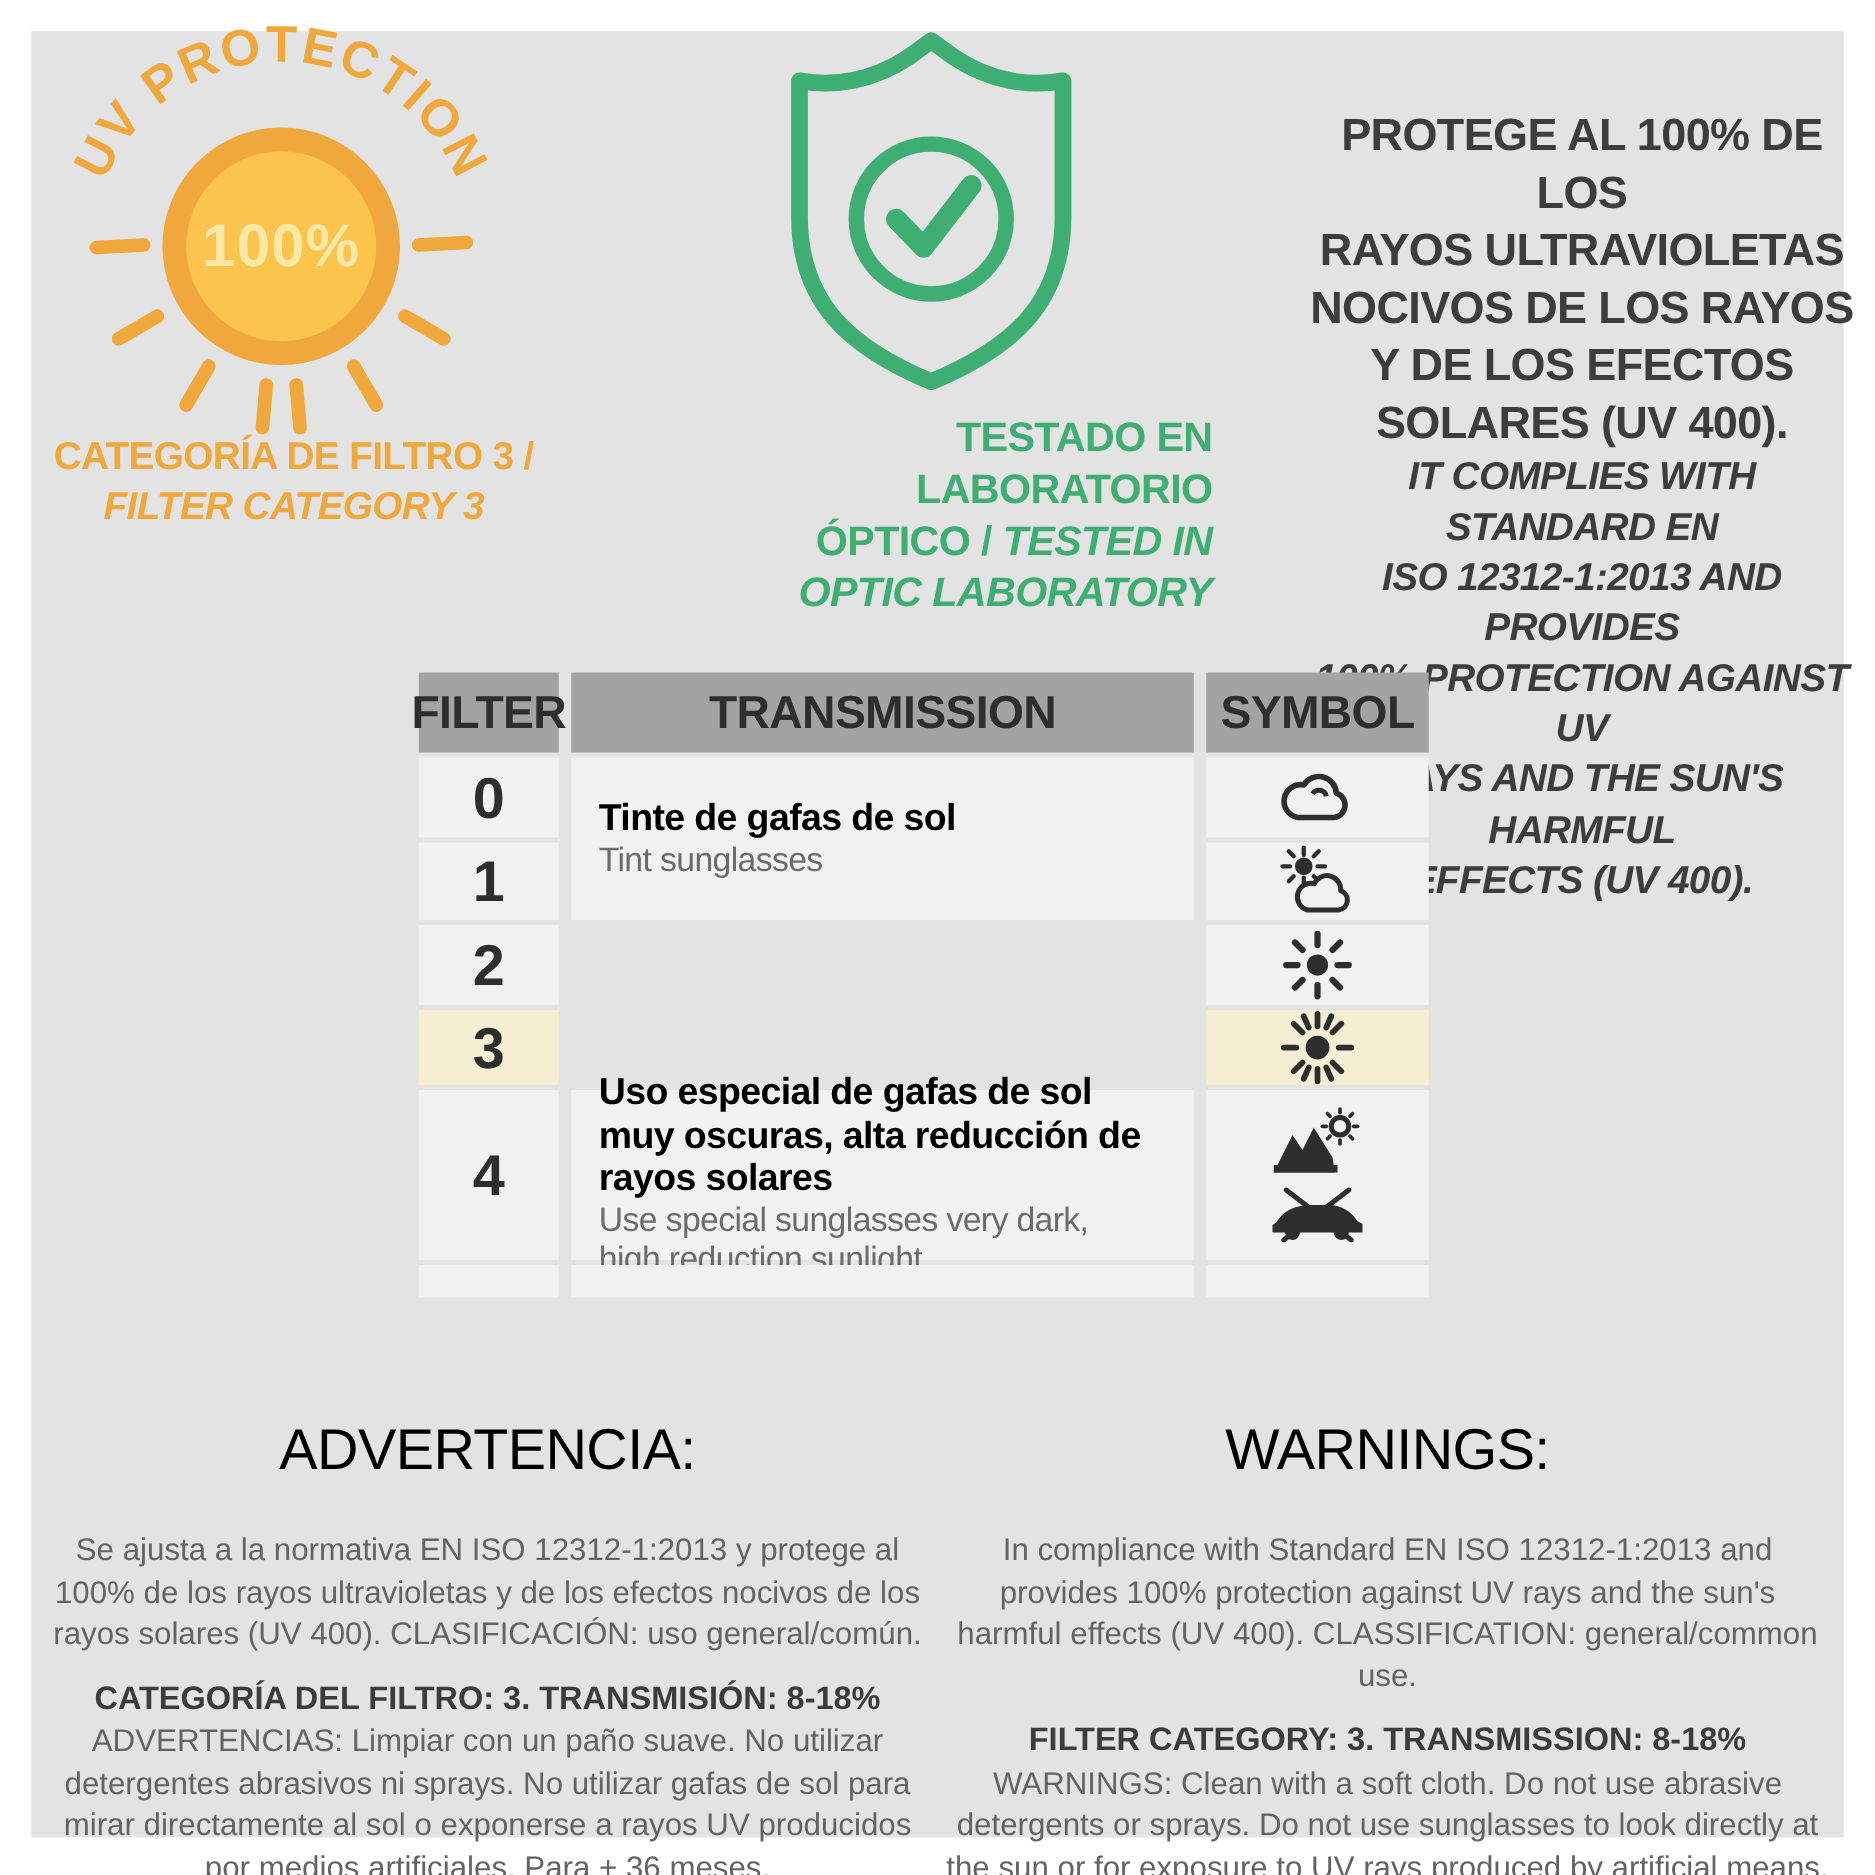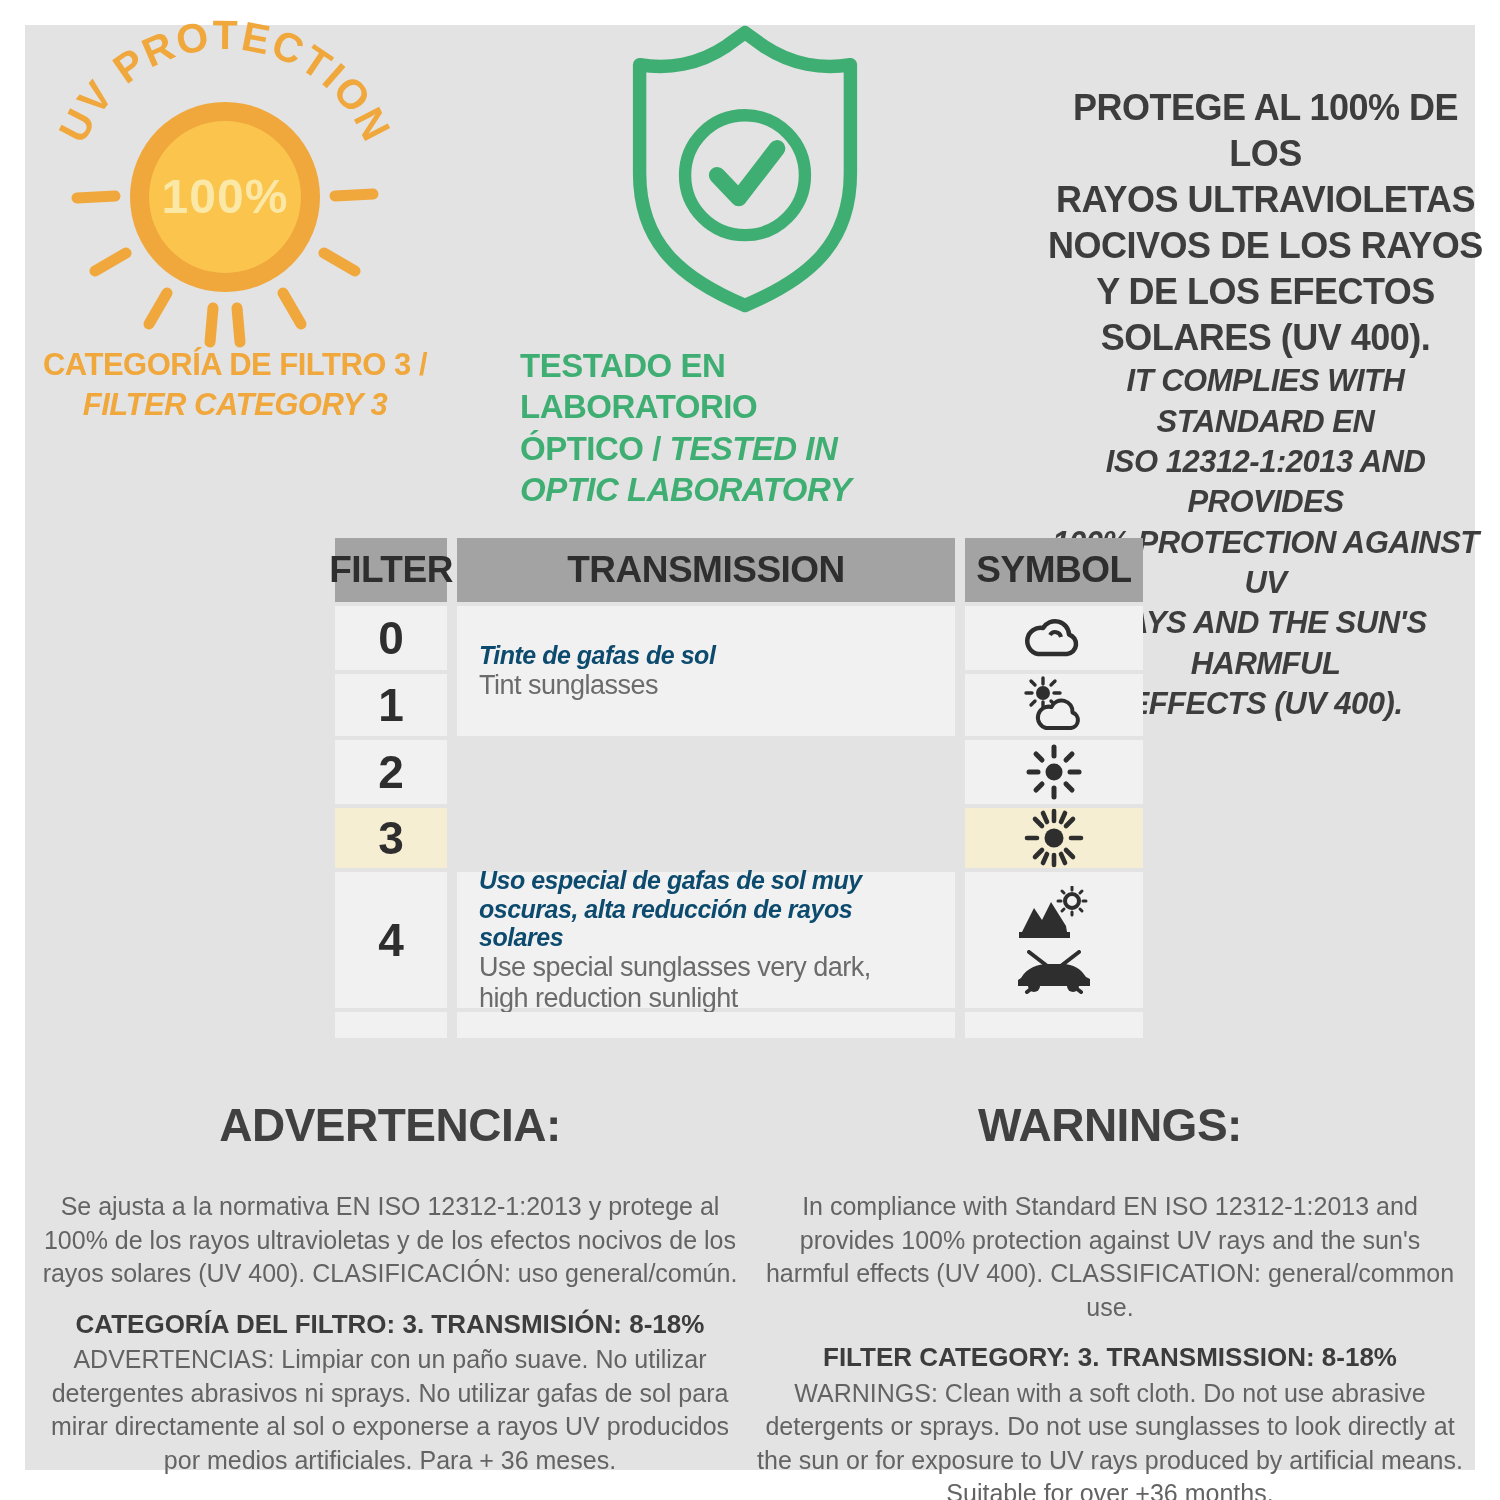--- a/index.html
+++ b/index.html
@@ -12,48 +12,48 @@
     background:#e3e3e3;
   }
   
   .sun-block{position:absolute;left:15px;top:5px;width:440px;height:460px;}
   .sun-caption{position:absolute;left:0;top:340px;width:440px;text-align:center;
     color:#f0a73c;font-weight:bold;font-size:31px;line-height:1.28;letter-spacing:-0.5px;}
   .sun-caption .it{font-style:italic;}
   
   .shield-block{position:absolute;left:520px;top:0px;width:450px;height:470px;}
   .shield-block svg{display:block;margin:18px auto 0 auto;}
-  .lab-caption{margin-top:27px;text-align:left;color:#3fae73;font-weight:bold;
+  .lab-caption{margin-top:11px;text-align:right;color:#3fae73;font-weight:bold;
     font-size:33px;line-height:1.25;letter-spacing:-0.5px;}
   .lab-caption .it{font-style:italic;}
   
   .statement{position:absolute;left:1048px;top:85px;width:435px;text-align:center;color:#3d3d3d;}
   .statement .es-line{font-weight:bold;font-size:36px;line-height:1.28;letter-spacing:-0.5px;}
   .statement .en-line{font-weight:bold;font-style:italic;font-size:31px;line-height:1.3;letter-spacing:-0.5px;}
   
   .filter-table{
     position:absolute;left:335px;top:538px;
     display:grid;
     grid-template-columns:112px 498px 178px;
     grid-template-rows:64px 64px 62px 64px 60px 136px 26px;
     gap:4px 10px;
   }
   .cell{background:#f1f1f1;display:flex;align-items:center;justify-content:center;}
   .cell.header{background:#a3a3a3;font-weight:bold;font-size:37px;color:#2e2e2e;letter-spacing:-0.5px;}
   .cell.filter-num{font-weight:bold;font-size:46px;color:#2e2e2e;}
   .cell.desc{flex-direction:column;align-items:flex-start;justify-content:center;padding-left:22px;box-sizing:border-box;}
   .cell.cream{background:#f6eed2;}
-  .desc-es{font-weight:bold;font-size:25px;color:#0c4a6e;letter-spacing:-0.5px;line-height:1.15;font-style:italic;}
+  .desc-es{font-weight:bold;font-size:30px;color:#000000;letter-spacing:-0.5px;line-height:1.15;}
   .desc-en{font-weight:normal;font-size:27px;color:#6b6b6b;letter-spacing:-0.5px;line-height:1.15;}
   .sym-stack{display:flex;flex-direction:column;align-items:center;gap:10px;}
   
   .warn{position:absolute;top:1098px;width:710px;text-align:center;}
   .warn.left{left:35px;}
   .warn.right{left:755px;}
-  .warn-title{font-weight:bold;font-size:46px;color:#404040;letter-spacing:-0.5px;}
+  .warn-title{font-weight:normal;font-size:46px;color:#000000;letter-spacing:-0.5px;margin-top:34px;}
   .warn-body{margin-top:38px;font-size:25px;line-height:1.34;color:#636363;font-weight:normal;}
   .warn-strong{margin-top:16px;font-size:26px;line-height:1.34;color:#3c3c3c;font-weight:bold;}
   .warn-body.second{margin-top:2px;}
   .icon{display:block;}
 </style>
 </head>
 <body>
 
 <div class="stage"></div>
 

